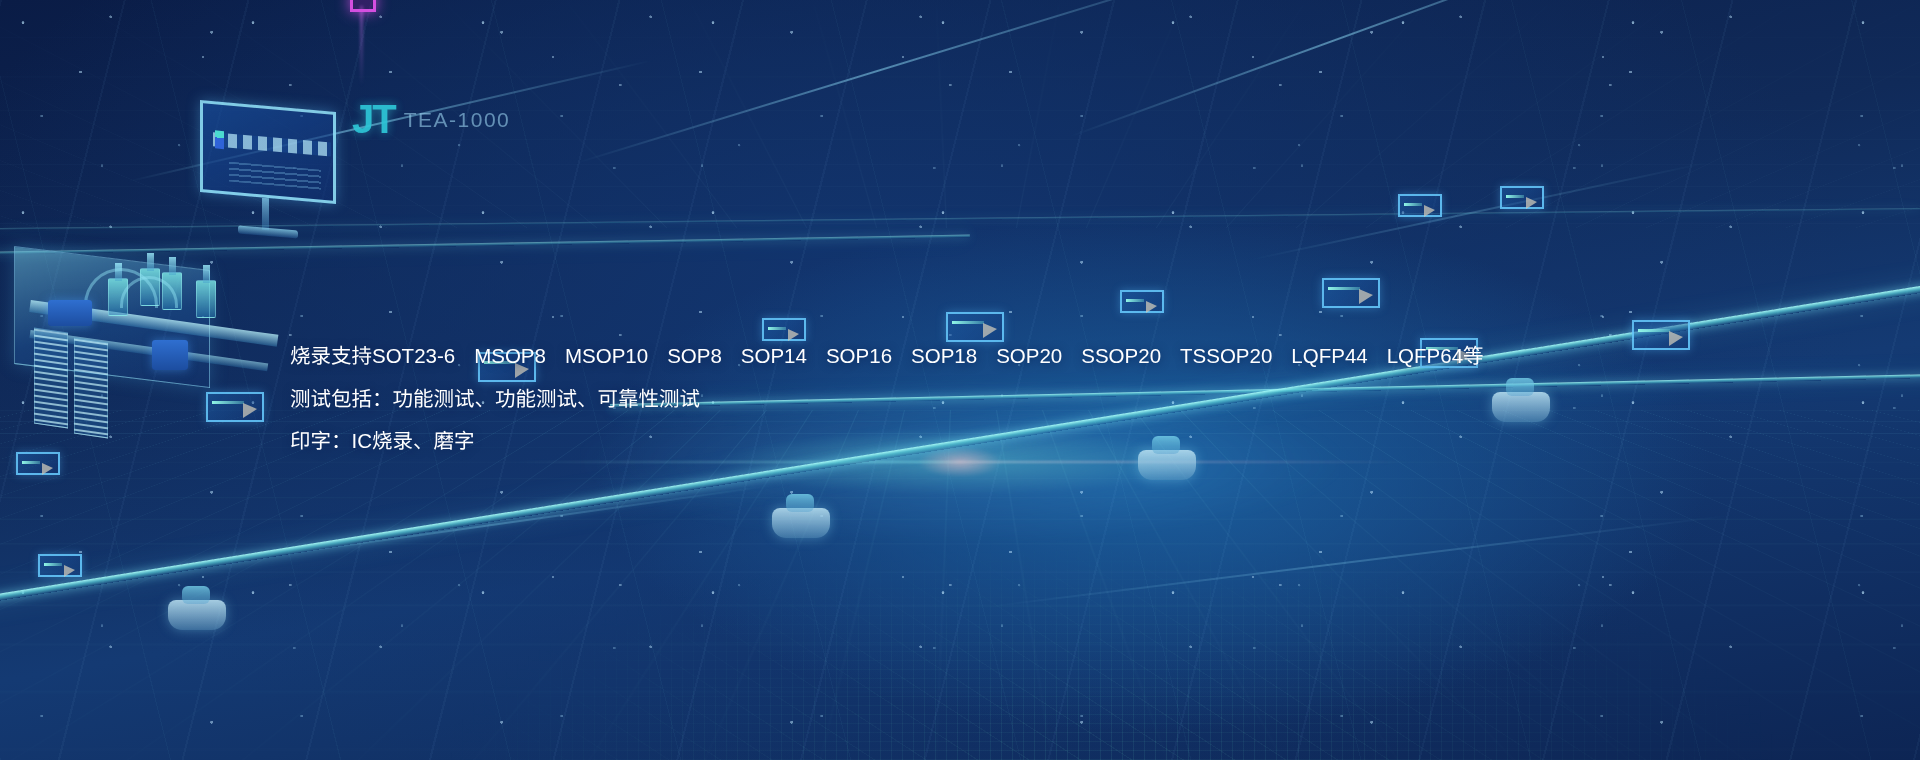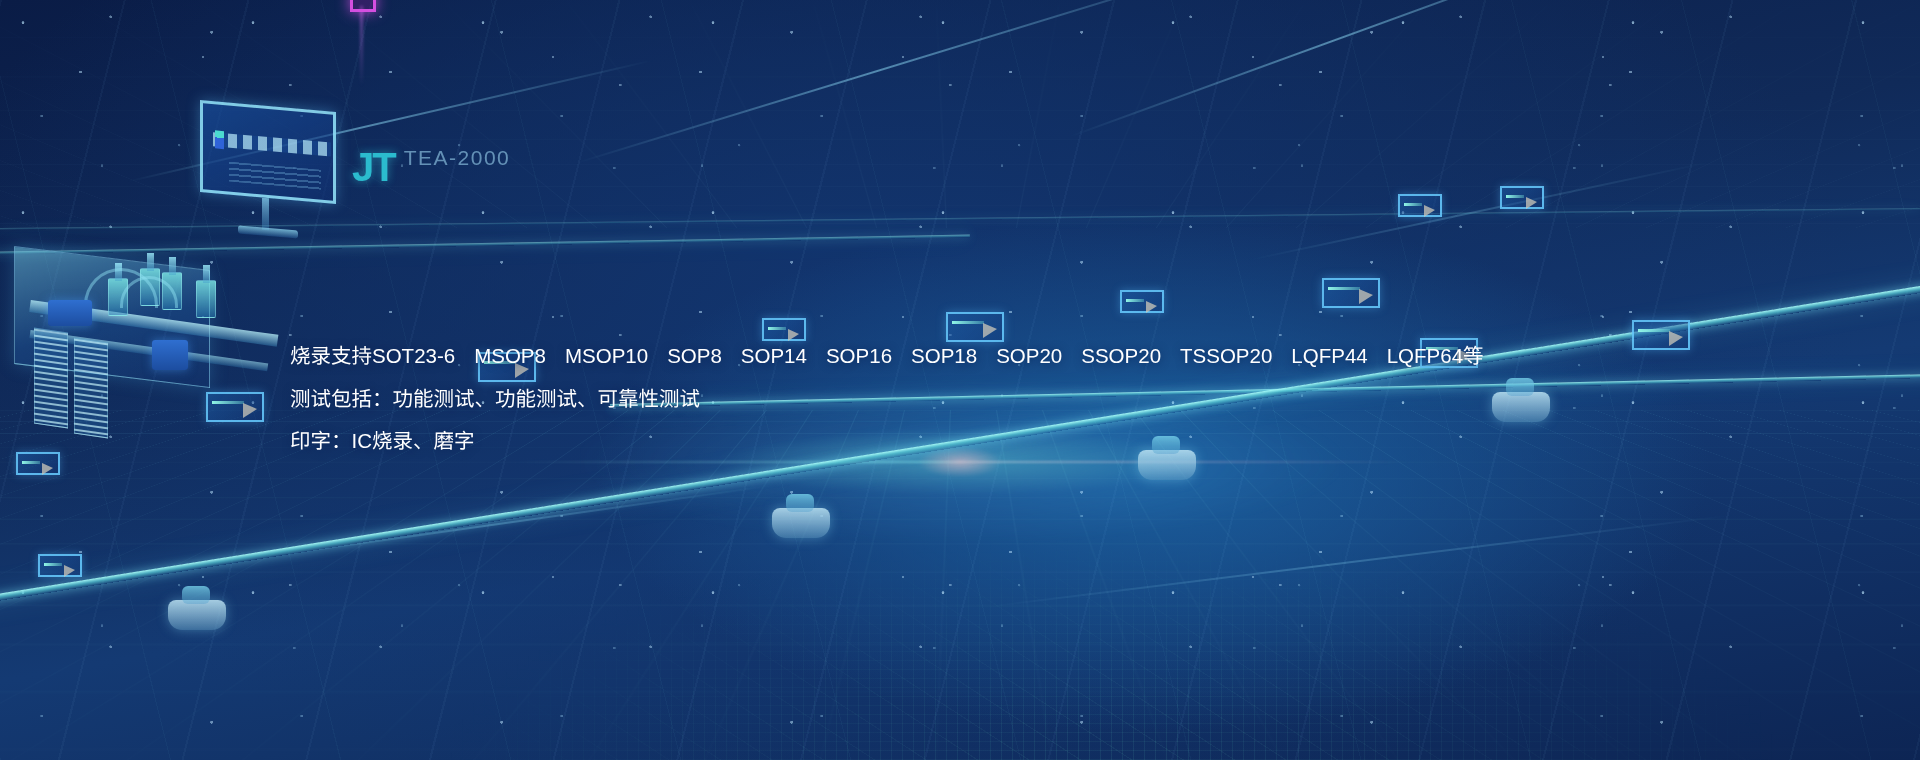--- a/index.html
+++ b/index.html
@@ -245,22 +245,22 @@
   }
   .pink-beam {
     position:absolute; left:360px; top:6px; width:3px; height:80px;
     background:linear-gradient(to bottom, rgba(190,110,230,.55), rgba(120,90,220,0));
     filter:blur(1.5px);
   }
 
   
   .logo-wm {
     position:absolute; left:352px; top:99px;
-    display:flex; align-items:flex-start; gap:9px;
-    opacity:.92; user-select:none;margin-top:48px;
+    display:flex; align-items:center; gap:9px;
+    opacity:.92; user-select:none;
   }
   .logo-jt {
     font-size:40px; font-weight:700; letter-spacing:-2px;
     color:#2ec8d8; line-height:1;
     text-shadow:0 0 10px rgba(60,220,235,.55);
   }
   .logo-model {
     font-size:21px; letter-spacing:1.5px;
     color:rgba(150,205,235,.68); line-height:1;
   }
@@ -351,21 +351,21 @@
     </div>
     <div class="mon-stand"></div>
     <div class="mon-base"></div>
   </div>
 
   <div class="pink-beam"></div>
   <div class="pink-chip"></div>
 
   <div class="logo-wm">
     <span class="logo-jt">JT</span>
-    <span class="logo-model">TEA-2000</span>
+    <span class="logo-model">TEA-1000</span>
   </div>
 
   <div class="copy">
 
 
     <div class="sublines">
 
       <div class="subline">
         <span class="pkg-lead">烧录支持SOT23-6</span><span class="pkg-list" id="pkg-list"><span class="pkg">MSOP8</span><span class="pkg">MSOP10</span><span class="pkg">SOP8</span><span class="pkg">SOP14</span><span class="pkg">SOP16</span><span class="pkg">SOP18</span><span class="pkg">SOP20</span><span class="pkg">SSOP20</span><span class="pkg">TSSOP20</span><span class="pkg">LQFP44</span><span class="pkg">LQFP64等</span></span>
       </div>

